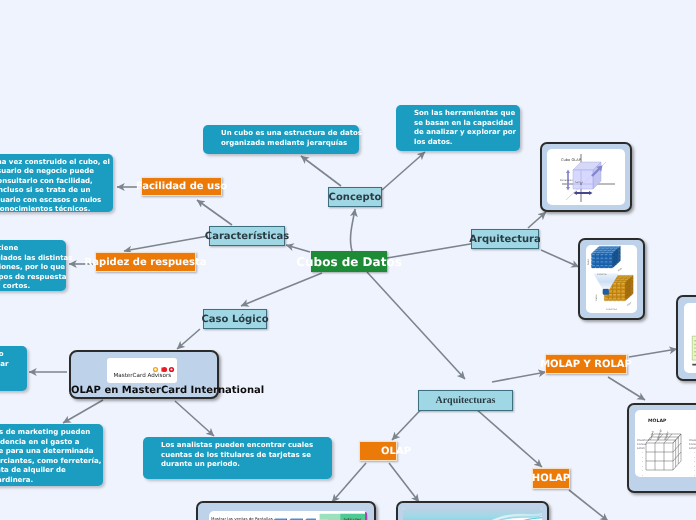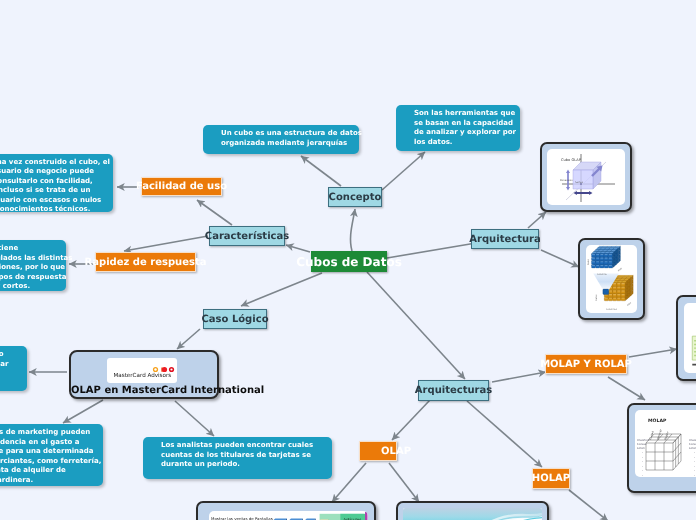--- a/index.html
+++ b/index.html
@@ -41,21 +41,21 @@
       box-sizing:border-box;box-shadow:2px 2px 3px rgba(0,0,0,.35);}
   .mc .logo{position:absolute;background:#fff;border-radius:3px;overflow:hidden;}
   .mc .title{position:absolute;left:0;right:0;text-align:center;font-weight:bold;
              font-size:10px;color:#0d0d0d;white-space:nowrap;}
 
   
   #n-concepto{left:328px;top:187px;width:54px;height:20px;}
   #n-caract  {left:209px;top:226px;width:76px;height:20px;}
   #n-caso    {left:183px;top:309px;width:64px;height:20px;margin-left:20px;}
   #n-arq     {left:471px;top:229px;width:68px;height:20px;}
-  #n-arqs    {left:418px;top:380px;width:71px;height:21px;}
+  #n-arqs    {left:418px;top:390px;width:95px;height:21px;font-family:Liberation Serif, serif;}
 
   #n-root    {left:311px;top:251px;width:76px;height:21px;}
 
   #n-facil   {left:141px;top:177px;width:81px;height:19px;}
   #n-rapid   {left:95px; top:252px;width:101px;height:20px;}
   #n-olap    {left:359px;top:441px;width:38px;height:20px;padding-left:36px;}
   #n-holap   {left:532px;top:468px;width:38px;height:21px;}
   #n-molap   {left:545px;top:354px;width:82px;height:20px;}
 
   #note-cubo {left:203px;top:125px;width:156px;height:29px;text-align:left;}

